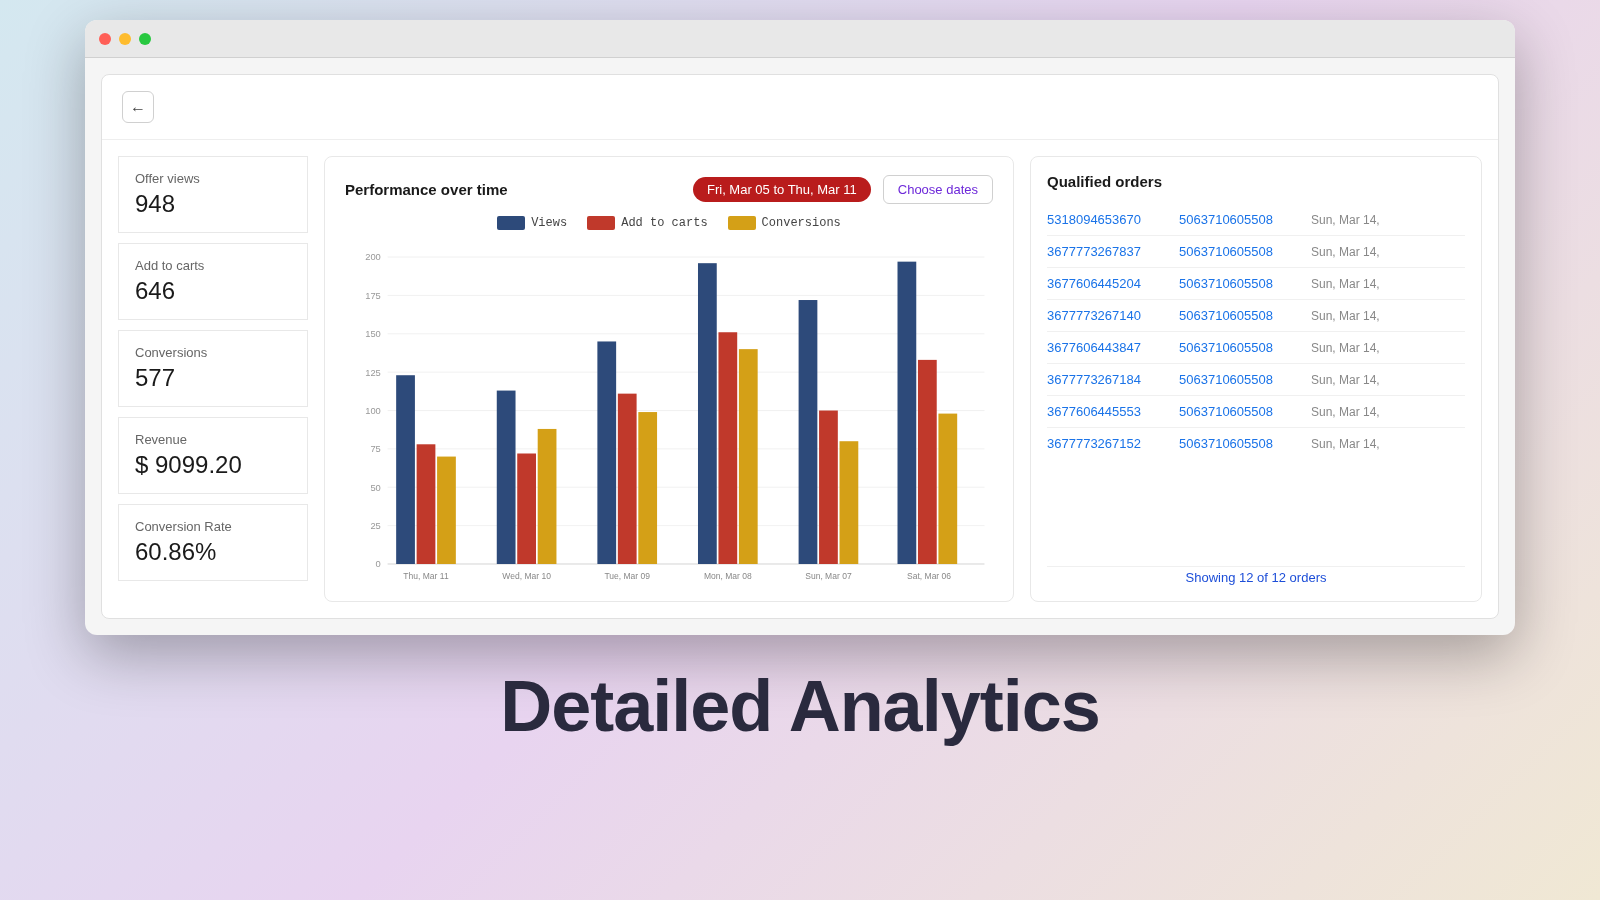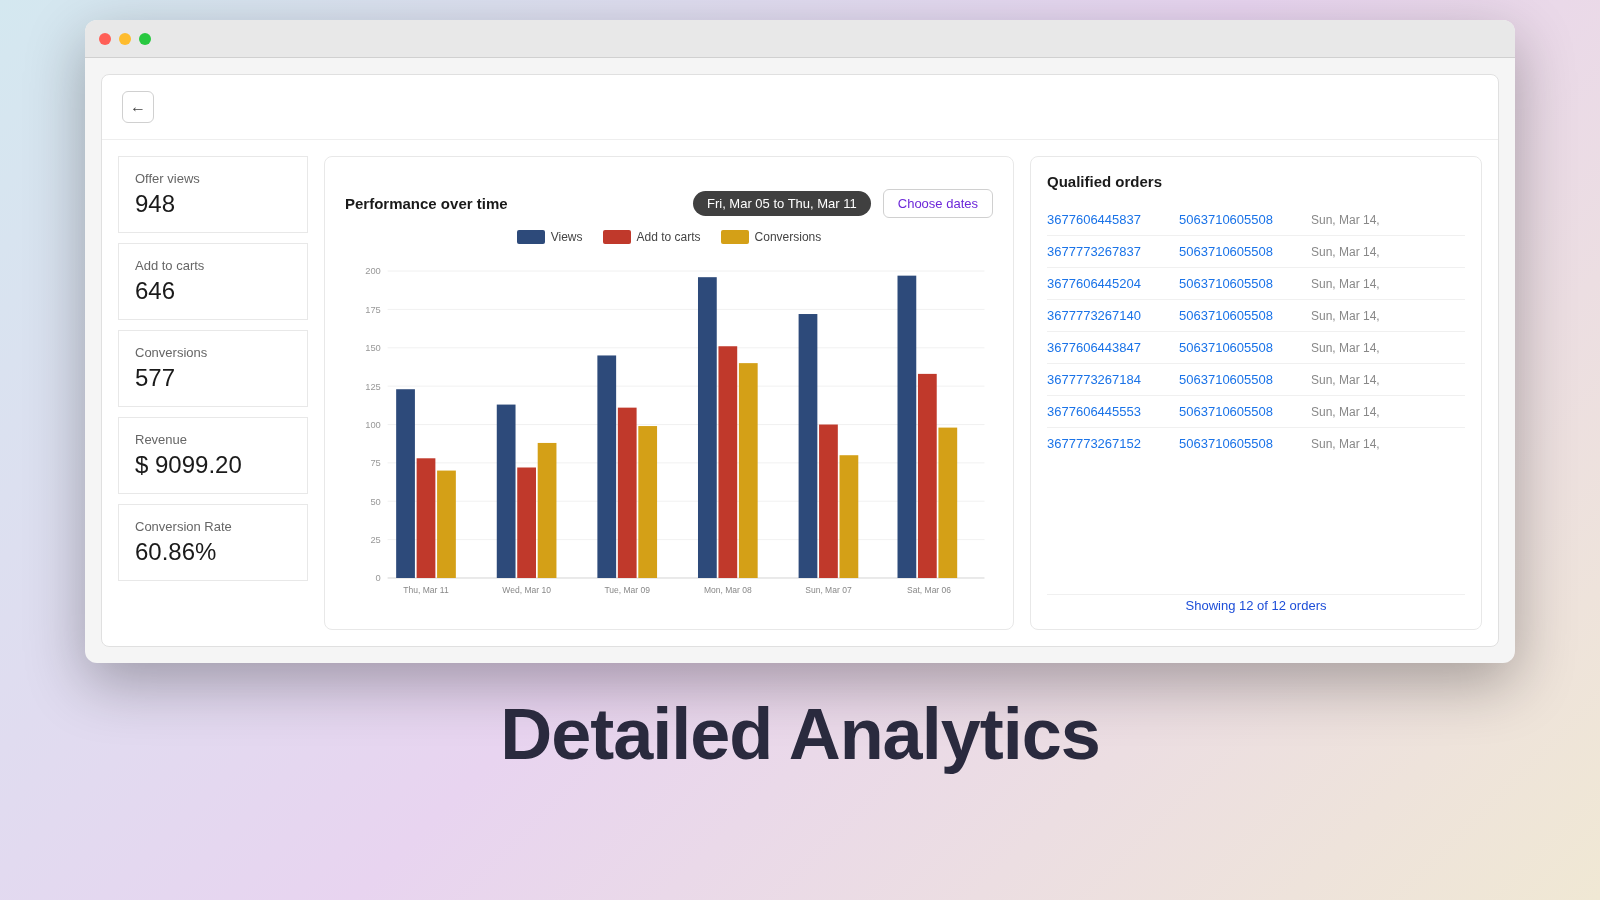--- a/index.html
+++ b/index.html
@@ -91,57 +91,58 @@
     .stat-value {
       font-size: 24px;
       font-weight: 400;
       color: #1a1a1a;
     }
     .chart-area {
       flex: 1;
       background: #fff;
       border: 1px solid #e8e8e8;
       border-radius: 8px;
-      padding: 32px 20px;
+      padding: 18px 20px;
       display: flex;
       flex-direction: column;
     }
     .chart-header {
       display: flex;
       align-items: center;
       justify-content: space-between;
       margin-bottom: 12px;
     }
     .chart-title {
       font-size: 15px;
       font-weight: 600;
       color: #1a1a1a;
     }
     .date-badge {
-      background: #404040;
+      background: #b91c1c;
       color: #fff;
       border-radius: 20px;
       padding: 5px 14px;
       font-size: 13px;
       font-weight: 500;
     }
     .choose-dates-btn {
       border: 1px solid #d0d0d0;
       border-radius: 6px;
       background: #fff;
       padding: 6px 14px;
       font-size: 13px;
       cursor: pointer;
       color: #6d28d9;
     }
     .legend {
       display: flex;
       gap: 20px;
       margin-bottom: 8px;
       justify-content: center;
+      font-family: Liberation Mono, monospace;
     }
     .legend-item {
       display: flex;
       align-items: center;
       gap: 6px;
       font-size: 12px;
       color: #444;
     }
     .legend-color {
       width: 28px; height: 14px;
@@ -366,21 +367,21 @@
                 <text x="685" y="398" text-anchor="middle" font-size="10" fill="#888">Sat, Mar 06</text>
               </g>
             </svg>
           </div>
         </div>
 
         <div class="right-panel">
           <div class="panel-title">Qualified orders</div>
           <div class="orders-list">
             <div class="order-row">
-              <a class="order-link" href="#">3677606445837</a>
+              <a class="order-link" href="#">5318094653670</a>
               <a class="order-link" href="#">5063710605508</a>
               <span class="order-date">Sun, Mar 14,</span>
             </div>
             <div class="order-row">
               <a class="order-link" href="#">3677773267837</a>
               <a class="order-link" href="#">5063710605508</a>
               <span class="order-date">Sun, Mar 14,</span>
             </div>
             <div class="order-row">
               <a class="order-link" href="#">3677606445204</a>

